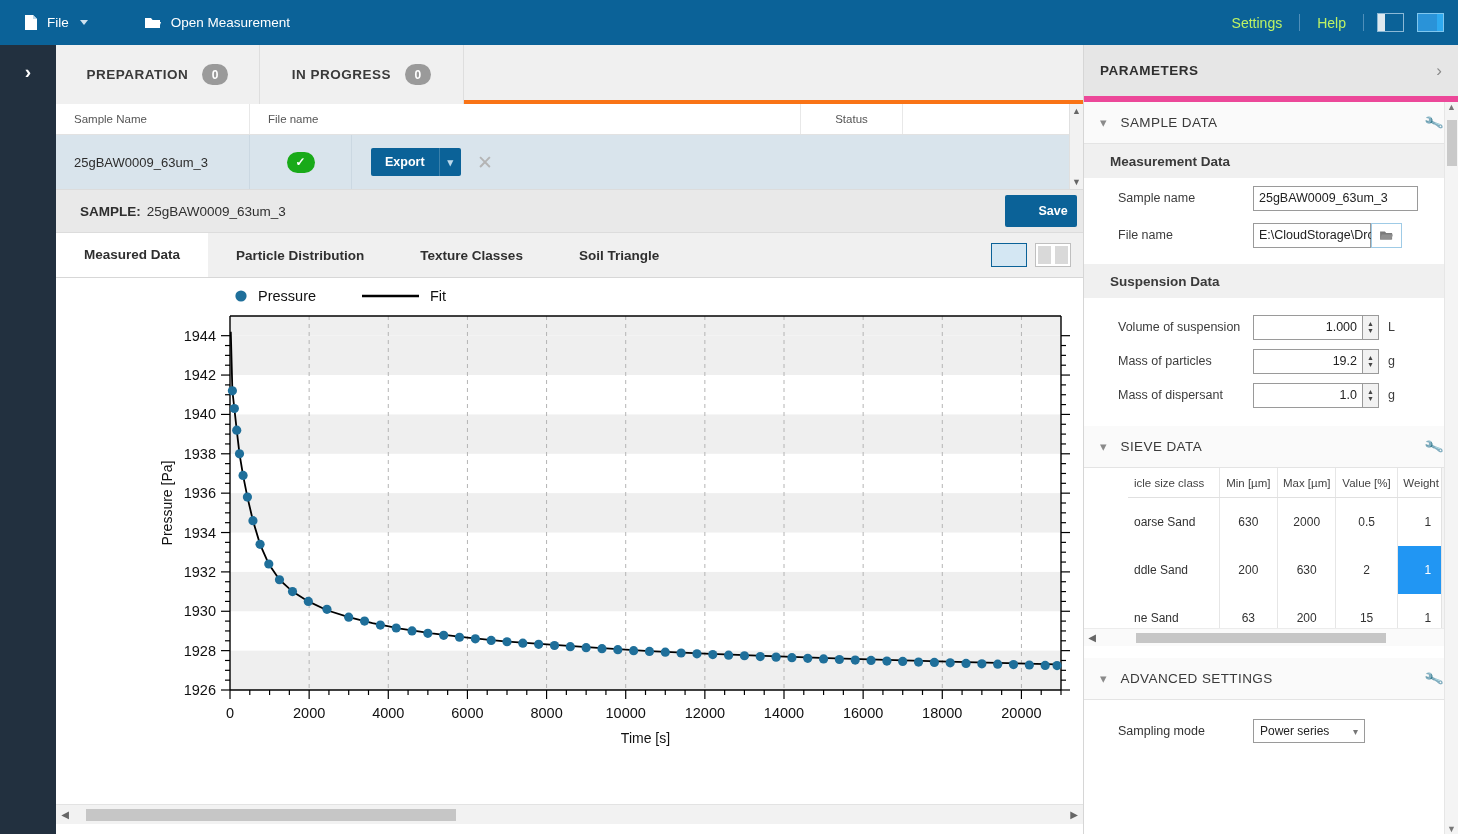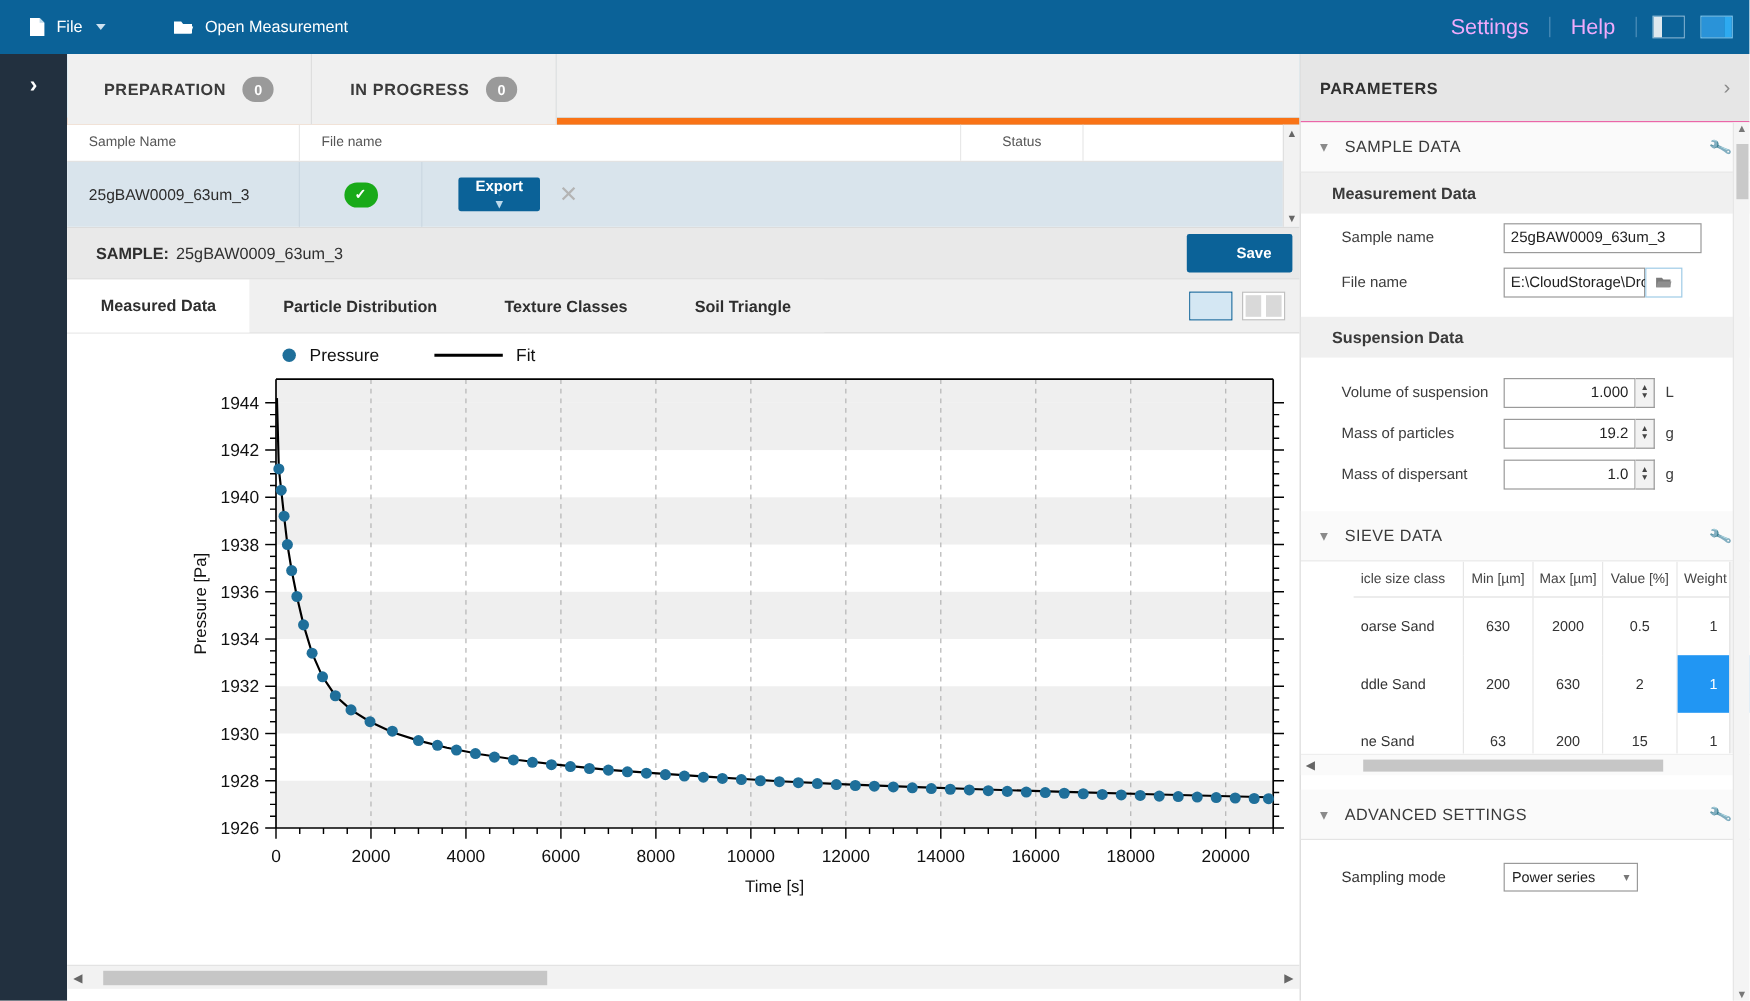--- a/index.html
+++ b/index.html
@@ -23,21 +23,21 @@
     cursor: default; white-space: nowrap;
   }
   .tb-item.file { margin-left: 10px; }
   .tb-item.newm { margin-left: 38px; }
   .tb-item.openm { margin-left: 28px; }
   .caret-down {
     width: 0; height: 0; border-left: 4px solid transparent;
     border-right: 4px solid transparent; border-top: 5px solid #cfe2f0; margin-left: 2px;
   }
   .tb-right { margin-left: auto; display: flex; align-items: center; gap: 0; padding-right: 14px; }
-  .tb-link { color: #f0abfc; font-size: 18px; padding: 0 17px; white-space: nowrap; }
+  .tb-link { color: #bef264; font-size: 14px; padding: 0 17px; white-space: nowrap; }
   .tb-sep { width: 1px; height: 17px; background: #4f8fba; }
   .layout-btn {
     width: 27px; height: 19px; border: 1px solid #8cb9d6;
     margin-left: 13px; display: flex; background: #0b6298;
   }
   .layout-btn.one .lb-a { width: 7px; background: #dfe9ef; height: 100%; }
   .layout-btn.one .lb-b { flex: 1; background: #0b6298; }
   .layout-btn.two { border-color: #7fc7ef; }
   .layout-btn.two .lb-a { flex: 1; background: #2a93d8; height: 100%; }
   .layout-btn.two .lb-b { width: 6px; background: #2eaaf0; }
@@ -52,21 +52,21 @@
     font-size: 19px; color: #fff; font-weight: bold; line-height: 1;
   }
 
   
   .main {
     position: absolute; top: 45px; left: 56px; width: 1027px; height: 789px;
     background: #fff;
   }
 
   
-  .stabs { display: flex; height: 59px; background: #7dd3fc; border-bottom: 6px solid #f97316; }
+  .stabs { display: flex; height: 59px; background: #d946ef; border-bottom: 4px solid #f97316; }
   .stab {
     display: flex; align-items: center; justify-content: center; gap: 14px;
     width: 204px; height: 59px; font-size: 13.5px; font-weight: bold;
     letter-spacing: .5px; color: #3a3a3a; border-right: 1px solid #dedede;
     background: #f0f0f0;
   }
   .stab.active { background: #fff; border-bottom: 1px solid #fff; }
   .sbadge {
     min-width: 26px; height: 21px; border-radius: 11px; background: #9a9a9a;
     color: #fff; font-size: 12px; display: flex; align-items: center;
@@ -85,21 +85,21 @@
   .c-file { width: 551px; }
   .c-status { width: 102px; justify-content: center !important; padding-left: 0 !important; }
   .c-act { width: 160px; justify-content: center !important; padding-left: 0 !important; border-right: 0 !important; gap: 16px; }
   .okdot {
     width: 28px; height: 21px; border-radius: 11px; background: #19aa19;
     display: flex; align-items: center; justify-content: center;
     color: #fff; font-size: 12px; font-weight: bold;
   }
   .exportbtn {
     display: flex; height: 28px; background: #0b6298; color: #fff;
-    font-size: 12.5px; font-weight: bold; align-items: center; border-radius: 2px; overflow: hidden; flex-direction: column;
+    font-size: 12.5px; font-weight: bold; align-items: center; border-radius: 2px; overflow: hidden;
   }
   .exportbtn .lbl { padding: 0 14px; }
   .exportbtn .div { width: 1px; height: 28px; background: #3a80ab; }
   .exportbtn .arw { padding: 0 8px; font-size: 11px; color: #bcd9ec; }
   .closex { color: #b4b4b4; font-size: 19px; line-height: 1; }
   .vscroll-mini {
     position: absolute; right: 0; top: 0; width: 14px; height: 85px;
     background: #f2f2f2; border-left: 1px solid #e0e0e0;
     display: flex; flex-direction: column; justify-content: space-between;
     align-items: center; font-size: 9px; color: #666;
@@ -107,21 +107,21 @@
   .vscroll-mini span { line-height: 14px; }
 
   
   .samplebar {
     height: 44px; background: #e9e9e9; display: flex; align-items: center;
     padding-left: 24px; border-top: 1px solid #dcdcdc; border-bottom: 1px solid #dcdcdc;
   }
   .samplebar .lbl { font-size: 13.5px; font-weight: bold; color: #2f2f2f; }
   .samplebar .val { font-size: 13.5px; color: #2f2f2f; margin-left: 6px; }
   .savebtn {
-    margin-left: auto; margin-right: 6px; width: 88px; height: 32px;
+    margin-left: auto; margin-right: 6px; width: 72px; height: 32px;
     background: #0b6298; color: #fff; font-size: 12.5px; font-weight: bold;
     display: flex; align-items: center; justify-content: center; border-radius: 2px; padding-left: 24px;
   }
 
   
   .dtabs { display: flex; height: 45px; background: #f0f0f0; border-bottom: 1px solid #d7d7d7; align-items: stretch; }
   .dtab {
     display: flex; align-items: center; padding: 0 28px; font-size: 13.5px;
     font-weight: bold; color: #2f2f2f; background: #f0f0f0;
   }
@@ -143,21 +143,21 @@
   .hscroll .track { flex: 1; height: 12px; position: relative; }
   .hscroll .thumb { position: absolute; left: 12px; top: 0; width: 370px; height: 12px; background: #c6c6c6; }
 
   
   .rpanel {
     position: absolute; top: 45px; left: 1083px; width: 375px; height: 789px;
     background: #fff; border-left: 1px solid #d6d6d6;
   }
   .rp-head {
     height: 57px; background: #e6e6e6; display: flex; align-items: center;
-    padding: 0 16px; border-bottom: 1px solid #ec4899;
+    padding: 0 16px; border-bottom: 6px solid #ec4899;
   }
   .rp-head .t { font-size: 13.5px; font-weight: bold; letter-spacing: .5px; color: #2f2f2f; }
   .rp-head .chev { margin-left: auto; color: #8a8a8a; font-size: 17px; }
   .sect-head {
     height: 42px; display: flex; align-items: center; gap: 14px;
     padding: 0 16px; background: #fafafa; border-bottom: 1px solid #e4e4e4;
   }
   .sect-head .cv { color: #8a8a8a; font-size: 13px; }
   .sect-head .nm { font-size: 13.5px; color: #3a3a3a; letter-spacing: .4px; }
   .wrench { margin-left: auto; font-size: 14px; color: #6f6f6f; transform: rotate(-18deg); }

